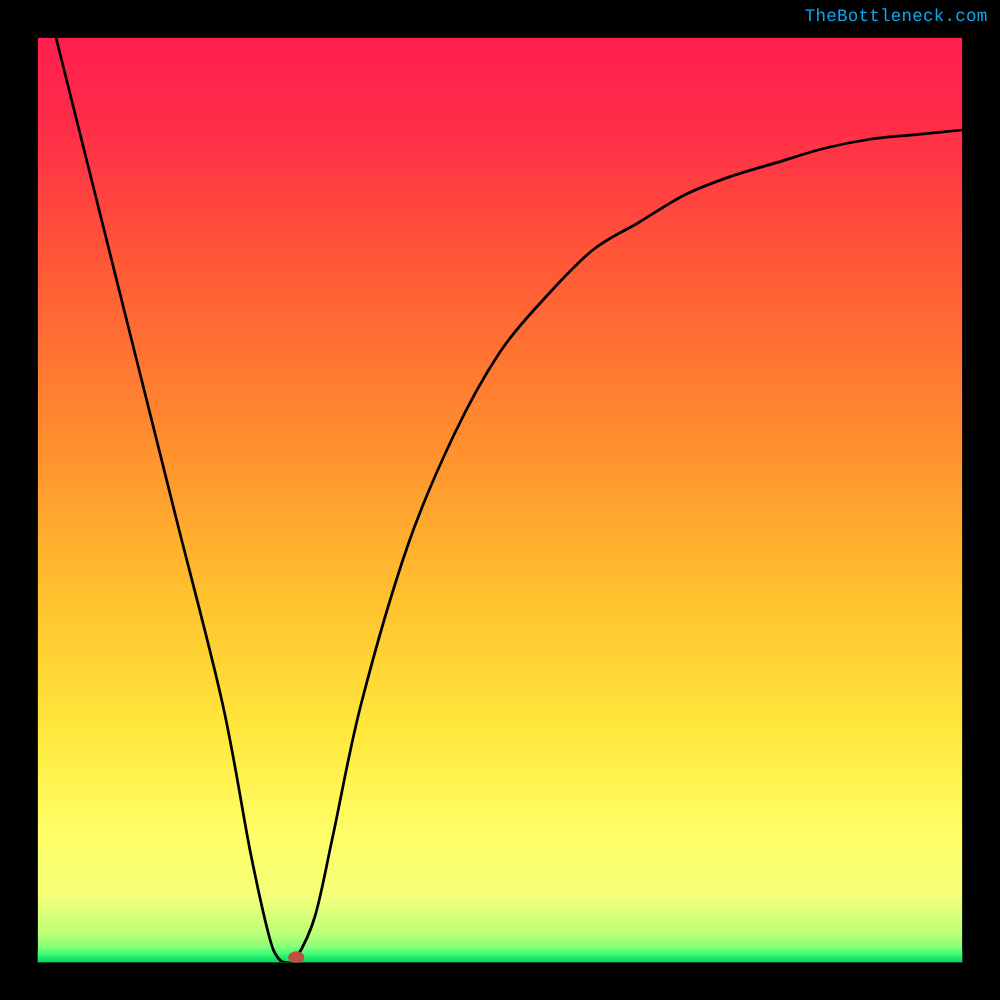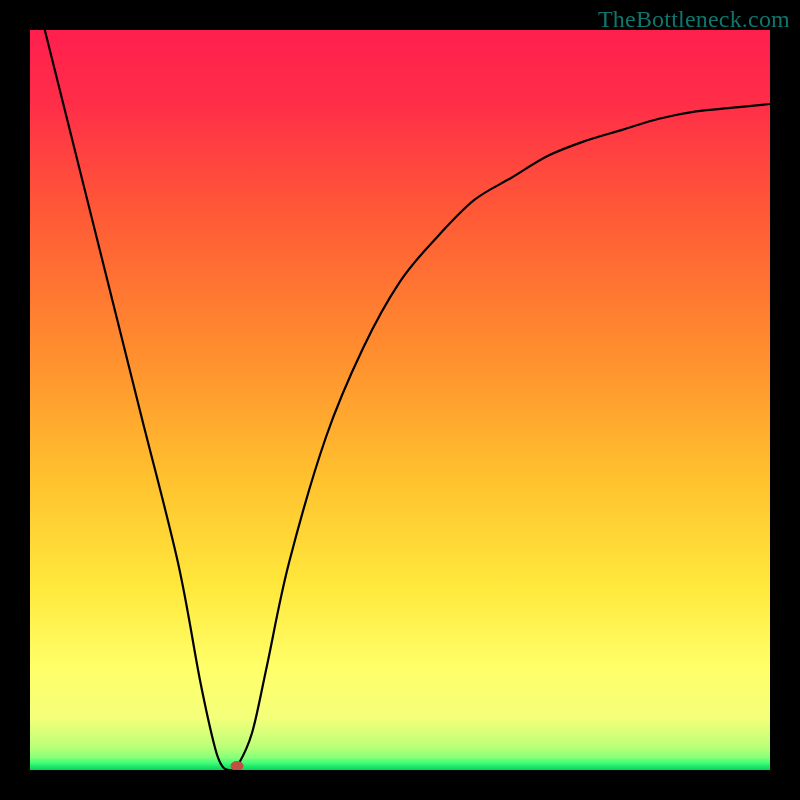--- a/index.html
+++ b/index.html
@@ -60,23 +60,23 @@
     width: 13px;
     height: 10px;
     border-radius: 50%;
     background: #c05040;
     transform: translate(-50%, -50%);
   }
   .watermark {
     position: absolute;
     top: 6px;
     right: 10px;
-    font-family: Liberation Serif, serif;
-    font-size: 24px;
-    color: #0f766e;
+    font-family: Liberation Mono, monospace;
+    font-size: 14px;
+    color: #0ea5e9;
     letter-spacing: 0.2px;
     user-select: none;
   }
 </style>
 </head>
 <body>
 
 <div class="frame">
   <div class="watermark">TheBottleneck.com</div>
 

